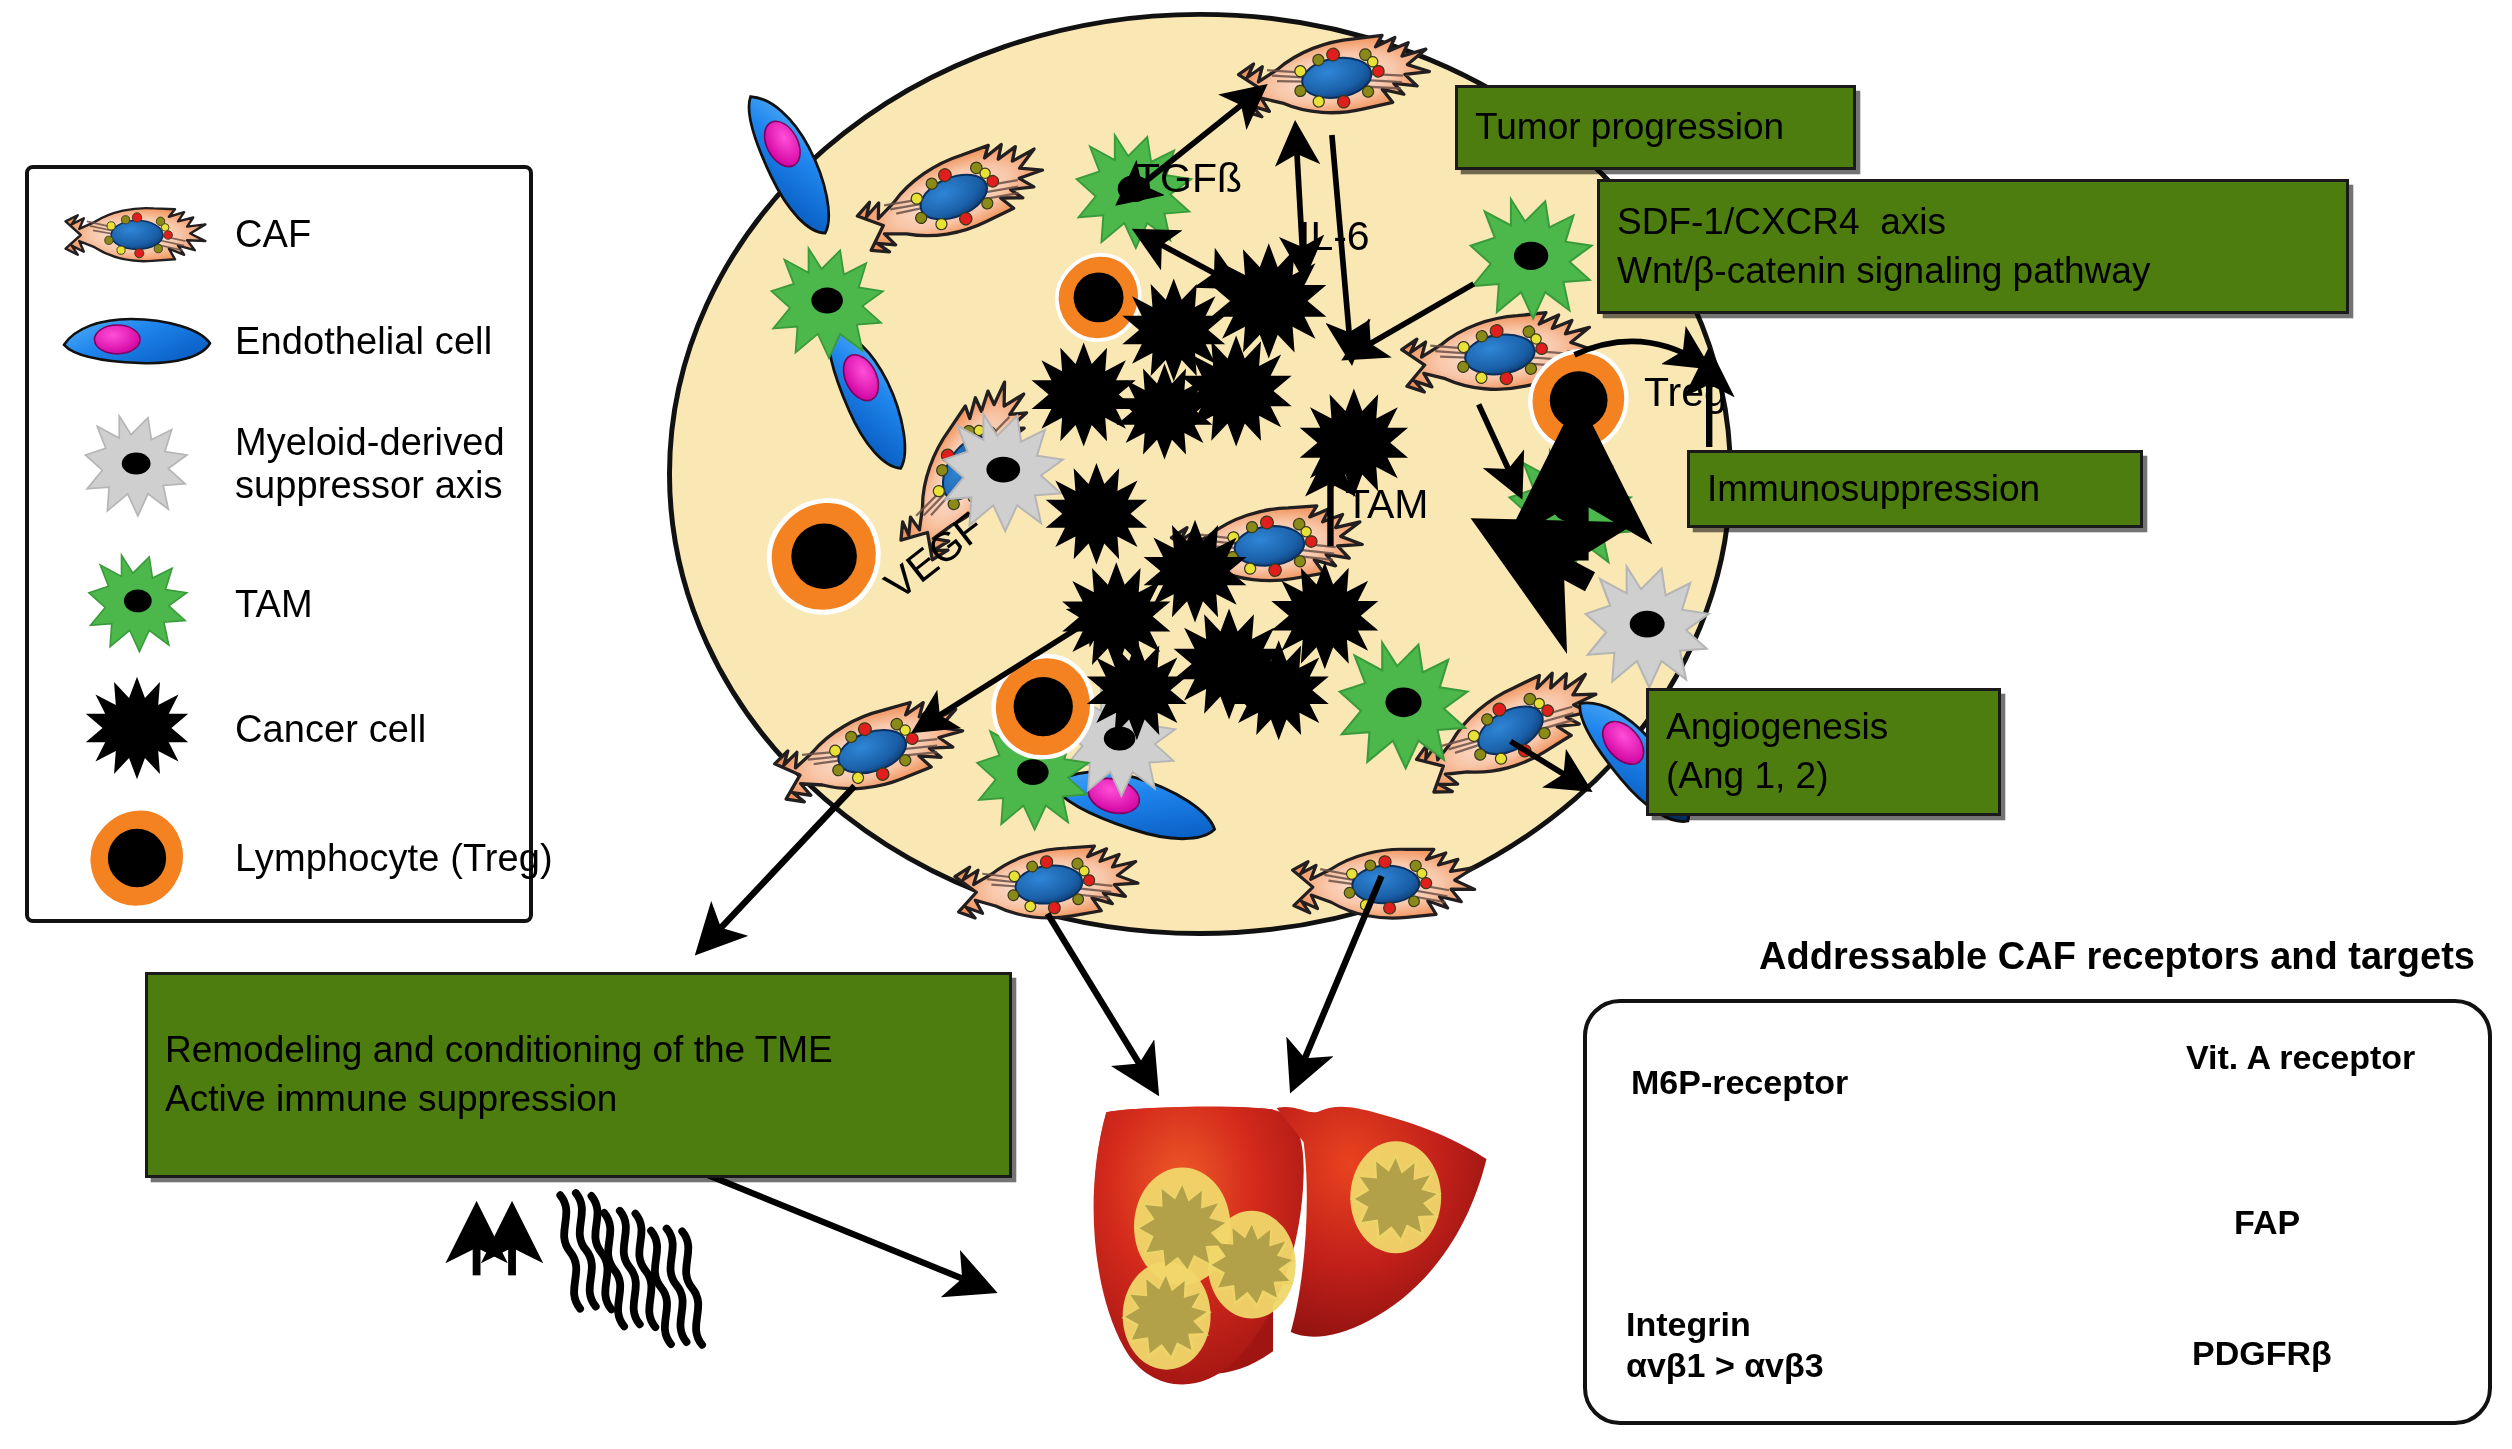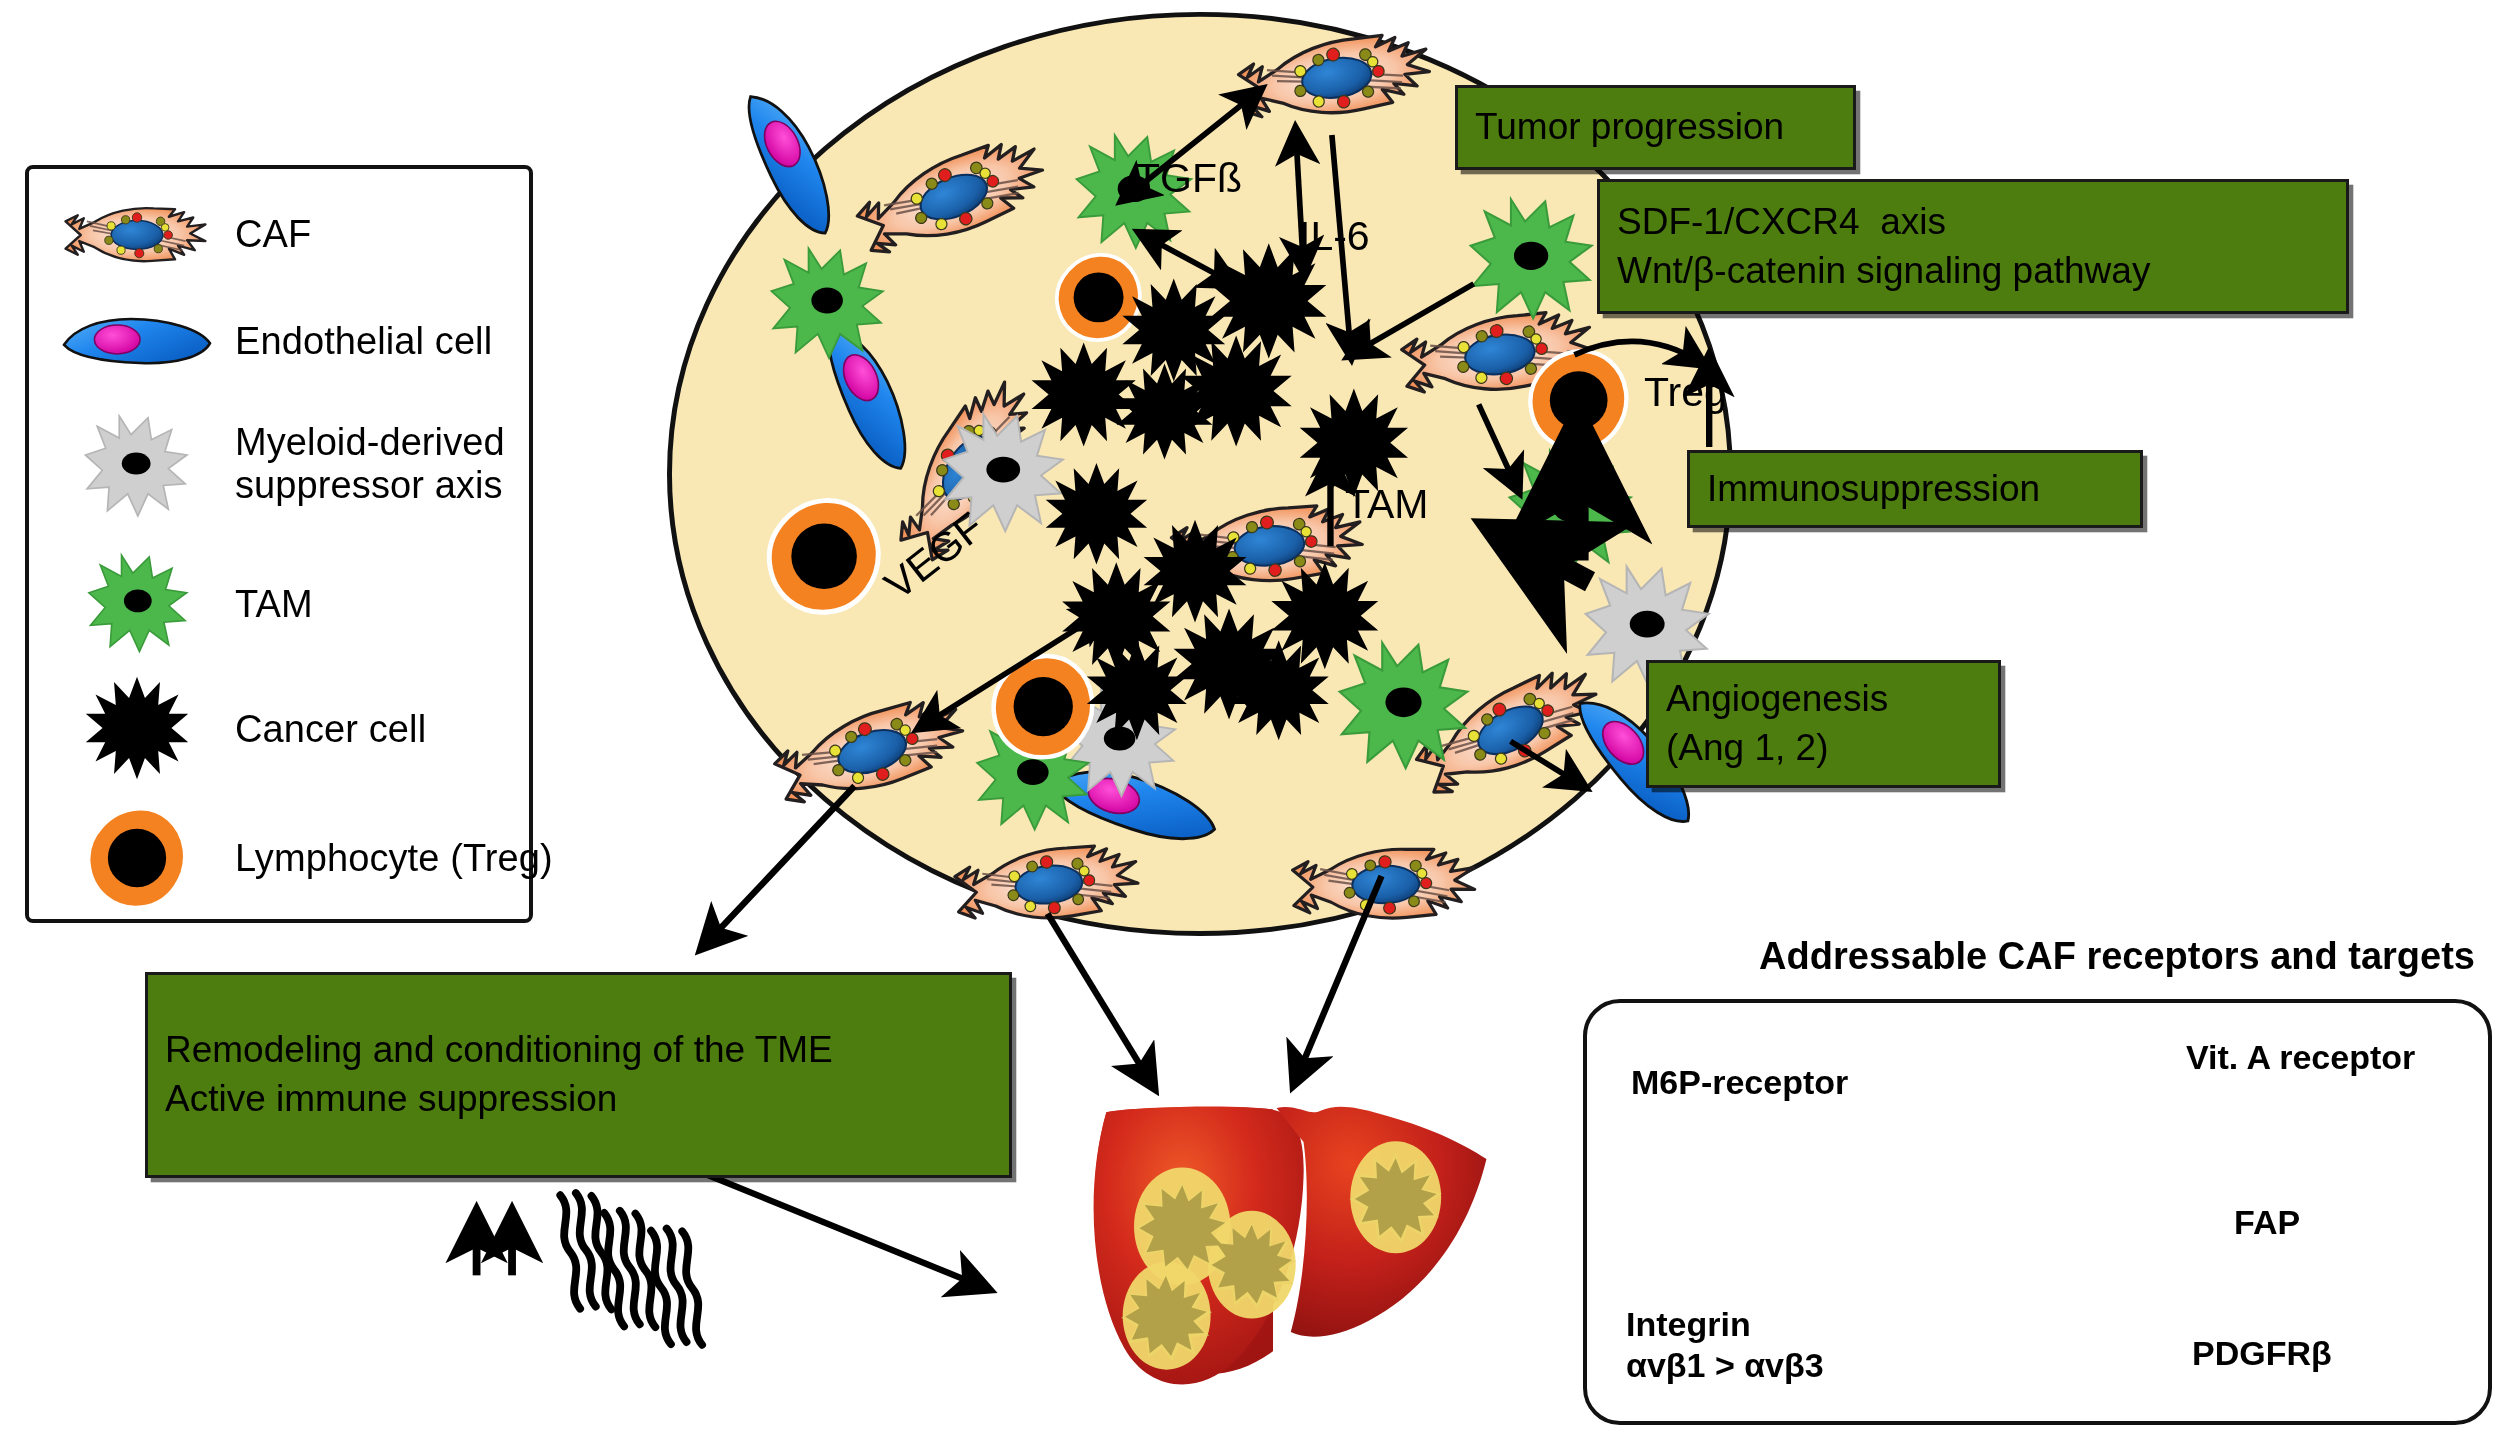--- a/index.html
+++ b/index.html
@@ -376,21 +376,21 @@
     <div class="ln">Wnt/β-catenin signaling pathway</div>
   </div>
 </div>
 
 <div class="cbox" style="left:1687px;top:450px;width:456px;height:78px">
   <div class="lines">
         <div class="ln">Immunosuppression</div>
       </div>
 </div>
 
-<div class="cbox" style="left:1646px;top:660px;width:355px;height:128px">
+<div class="cbox" style="left:1646px;top:688px;width:355px;height:128px">
   <div class="lines">
     <div class="ln">Angiogenesis</div>
     <div class="ln">(Ang 1, 2)</div>
   </div>
 </div>
 
 <div class="cbox" style="left:145px;top:972px;width:867px;height:206px">
   <div class="lines">
     <div class="ln">Remodeling and conditioning of the TME</div>
     <div class="ln">Active immune suppression</div>

